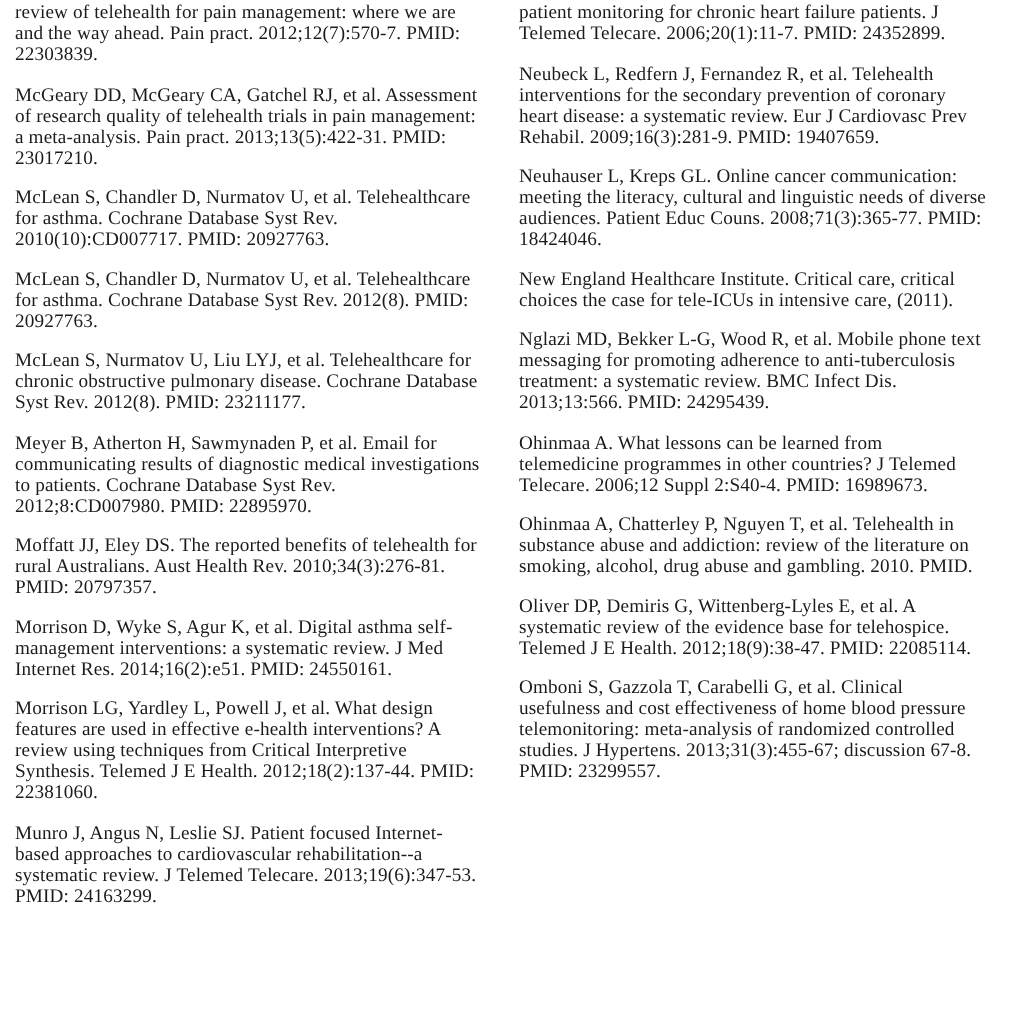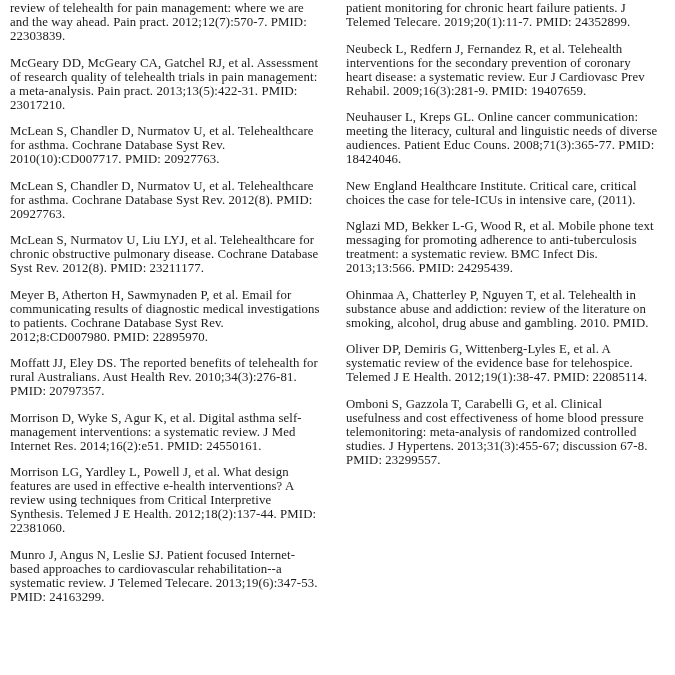--- a/index.html
+++ b/index.html
@@ -67,40 +67,43 @@
 review using techniques from Critical Interpretive
 Synthesis. Telemed J E Health. 2012;18(2):137-44. PMID:
 22381060.</p>
       <p class="ref-entry">Munro J, Angus N, Leslie SJ. Patient focused Internet-
 based approaches to cardiovascular rehabilitation--a
 systematic review. J Telemed Telecare. 2013;19(6):347-53.
 PMID: 24163299.</p>
     </div>
   <div class="col col-right">
       <p class="ref-entry">patient monitoring for chronic heart failure patients. J
-Telemed Telecare. 2019;20(1):11-7. PMID: 24352899.</p>
+Telemed Telecare. 2006;20(1):11-7. PMID: 24352899.</p>
       <p class="ref-entry">Neubeck L, Redfern J, Fernandez R, et al. Telehealth
 interventions for the secondary prevention of coronary
 heart disease: a systematic review. Eur J Cardiovasc Prev
 Rehabil. 2009;16(3):281-9. PMID: 19407659.</p>
       <p class="ref-entry">Neuhauser L, Kreps GL. Online cancer communication:
 meeting the literacy, cultural and linguistic needs of diverse
 audiences. Patient Educ Couns. 2008;71(3):365-77. PMID:
 18424046.</p>
       <p class="ref-entry">New England Healthcare Institute. Critical care, critical
 choices the case for tele-ICUs in intensive care, (2011).</p>
       <p class="ref-entry">Nglazi MD, Bekker L-G, Wood R, et al. Mobile phone text
 messaging for promoting adherence to anti-tuberculosis
 treatment: a systematic review. BMC Infect Dis.
 2013;13:566. PMID: 24295439.</p>
+      <p class="ref-entry">Ohinmaa A. What lessons can be learned from
+telemedicine programmes in other countries? J Telemed
+Telecare. 2006;12 Suppl 2:S40-4. PMID: 16989673.</p>
       <p class="ref-entry">Ohinmaa A, Chatterley P, Nguyen T, et al. Telehealth in
 substance abuse and addiction: review of the literature on
 smoking, alcohol, drug abuse and gambling. 2010. PMID.</p>
       <p class="ref-entry">Oliver DP, Demiris G, Wittenberg-Lyles E, et al. A
 systematic review of the evidence base for telehospice.
-Telemed J E Health. 2012;19(1):38-47. PMID: 22085114.</p>
+Telemed J E Health. 2012;18(9):38-47. PMID: 22085114.</p>
       <p class="ref-entry">Omboni S, Gazzola T, Carabelli G, et al. Clinical
 usefulness and cost effectiveness of home blood pressure
 telemonitoring: meta-analysis of randomized controlled
 studies. J Hypertens. 2013;31(3):455-67; discussion 67-8.
 PMID: 23299557.</p>
     </div>
 </div>
 
 </body></html>

